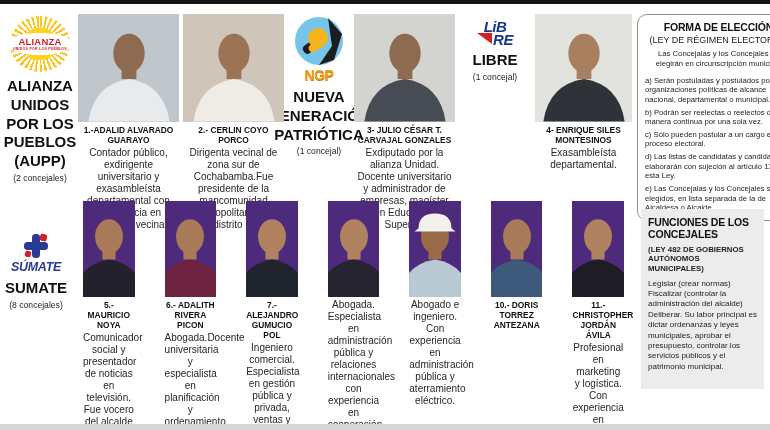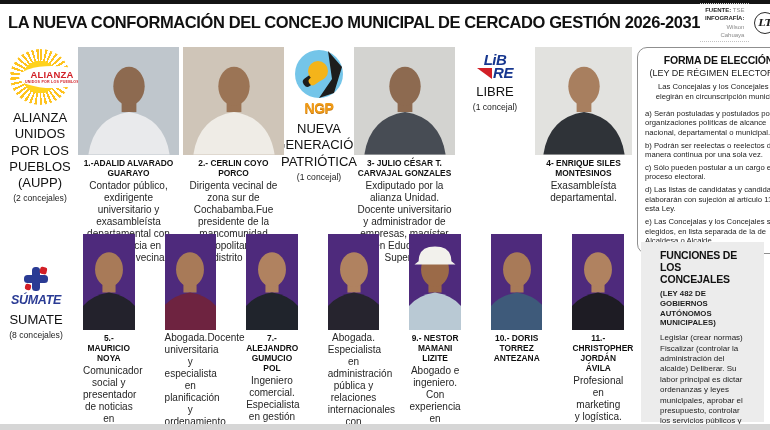--- a/index.html
+++ b/index.html
@@ -13,42 +13,42 @@
   .credits{text-align:right;font-size:6px;line-height:1.35;color:#8a8a8a;border-top:1px dotted #c2c2c2;border-bottom:1px dotted #c2c2c2;padding:2px 5px;margin-right:5px}
   .credits b{color:#1d1d1d;font-weight:800}
   .lt-badge{width:22px;height:22px;border:1.6px solid #2b2b2b;border-radius:50%;display:flex;align-items:center;justify-content:center;font-family:"DejaVu Serif",serif;font-style:italic;font-weight:700;font-size:10px;color:#1c1c1c;background:#fff;flex:0 0 auto}
   
   .row{display:flex;align-items:flex-start;padding:0 4px}
   .row1{margin-top:2px;height:194px}
   .row2{margin-top:1px;height:190px}
   .cell{margin:8px 2px;flex:0 0 auto;display:flex;flex-direction:column;min-width:0}
   
   .party{align-items:center;text-align:center}
-  .party-name{font-weight:400;font-size:13px;line-height:1.25;margin-top:5px}
+  .party-name{font-weight:700;font-size:15px;line-height:1.25;margin-top:5px}
   .party-seats{font-size:8.6px;margin-top:2px;color:#1c1c1c}
   .col-aupp{width:68px}
   .col-ngp{width:62px;padding-top:2px}
   .col-libre{width:72px;padding-top:6px}
   .col-sumate{width:60px;padding-top:24px}
   
   .alianza-logo{position:relative;width:66px;height:56px;margin-top:2px}
   .alianza-sun{position:absolute;left:3px;top:0;width:60px;height:56px;border-radius:50%;
     background:
       radial-gradient(closest-side,#ffd21e 0 58%,rgba(255,210,30,0) 59%),
       repeating-conic-gradient(#ffc31e 0deg 5deg,rgba(255,255,255,0) 5deg 11deg)}
-  .alianza-band{position:absolute;left:12px;top:17px;width:66px;height:22px;background:#fff;border-radius:50%;display:flex;flex-direction:column;align-items:center;justify-content:center}
+  .alianza-band{position:absolute;left:0;top:17px;width:66px;height:22px;background:#fff;border-radius:50%;display:flex;flex-direction:column;align-items:center;justify-content:center}
   .alianza-word{color:#d21f26;font-weight:800;font-size:9.5px;letter-spacing:.2px;line-height:1}
   .alianza-tiny{color:#d21f26;font-weight:700;font-size:3.6px;letter-spacing:.2px;margin-top:1px}
   
   .ngp-logo{width:50px;height:50px}
   .ngp-word{font-weight:800;font-size:14px;color:#f09b17;letter-spacing:-.5px;margin-top:1px;text-shadow:0 .5px 0 #c87a10}
   
   .libre-logo{display:flex;flex-direction:column;align-items:center;line-height:.9}
   .libre-l1{color:#16368f;font-weight:800;font-style:italic;font-size:15px;letter-spacing:-.5px}
-  .libre-l2{display:flex;align-items:flex-end;margin-top:-1px}
+  .libre-l2{display:flex;align-items:flex-start;margin-top:-1px}
   .libre-arrow{width:0;height:0;border-top:11px solid #d21f26;border-left:15px solid transparent;margin-right:1px}
   .libre-re{color:#16368f;font-weight:800;font-style:italic;font-size:15px;letter-spacing:-.5px}
   
   .sumate-logo{display:flex;flex-direction:column;align-items:center}
   .sumate-word{color:#2a3b94;font-weight:800;font-style:italic;font-size:12.5px;letter-spacing:-.3px;margin-top:1px}
   
   .councilor{flex:0 0 auto}
   .c1,.c2,.c3{width:101px}
   .c4{width:97px}
   .row2 .councilor{flex:1 1 0;margin:0 15px}
@@ -70,40 +70,32 @@
   .c8 .photo .head{fill:#b08260}  .c8 .photo .body{fill:#26242e}
   .c9 .photo .head{fill:#9b6a48}  .c9 .photo .body{fill:#b9c9d4}
   .c10 .photo .head{fill:#a87a58} .c10 .photo .body{fill:#3e5a7a}
   .c11 .photo .head{fill:#b08260} .c11 .photo .body{fill:#1e1c24}
   
   .panel-forma{width:163px;margin-left:3px;border:1.5px solid #8f8f8f;border-radius:10px;padding:6px 7px 7px 7px;font-size:7.7px;line-height:1.25;background:#fff}
   .p-title{font-weight:800;font-size:10.5px;text-align:center;letter-spacing:-.2px}
   .p-sub{font-size:9px;text-align:center;margin-top:1px;margin-bottom:3px;color:#1a1a1a}
   .p-intro{text-align:center;margin-bottom:4px;color:#222}
   .p-item{margin-top:3px;color:#222}
-  .panel-funciones{width:123px;margin-left:2px;background:#ececec;padding:8px 19px;height:180px}
+  .panel-funciones{width:123px;margin-left:2px;background:#ececec;padding:8px 7px;height:180px}
   .pf-title{font-weight:800;font-size:10.5px;line-height:1.12;letter-spacing:-.2px}
   .pf-sub{font-size:7.8px;font-weight:700;margin-top:4px;line-height:1.25;color:#1c1c1c}
   .pf-body{font-size:8px;margin-top:5px;line-height:1.3;color:#222}
   .bottom-strip{position:absolute;left:0;right:0;bottom:0;height:6px;background:#d6d6d6}
 </style>
 </head>
 <body>
 
 <div class="page">
   <div class="topbar"></div>
 
-  <div class="header">
-    <div class="title">LA NUEVA CONFORMACIÓN DEL CONCEJO MUNICIPAL DE CERCADO GESTIÓN 2026-2031</div>
-    <div class="credits">
-      <div><b>FUENTE:</b><span> TSE</span></div>
-      <div><b>INFOGRAFÍA:</b><span> Wilson Cahuaya</span></div>
-    </div>
-    <div class="lt-badge">LT</div>
-  </div>
 
   <div class="row row1">
 
     <div class="cell party col-aupp">
       <div class="alianza-logo">
         <div class="alianza-sun"></div>
         <div class="alianza-band">
           <span class="alianza-word">ALIANZA</span>
           <span class="alianza-tiny">UNIDOS POR LOS PUEBLOS</span>
         </div>
@@ -226,20 +218,21 @@
     </div>
 
     <div class="cell councilor c6">
       <div class="photo">
         <svg viewBox="0 0 100 110">
           <rect class="head" x="42" y="48" width="16" height="16"></rect>
           <ellipse class="head" cx="50" cy="36" rx="17" ry="21"></ellipse>
           <path class="body" d="M6 110 Q12 70 50 64 Q88 70 94 110 Z"></path>
         </svg>
       </div>
+      <div class="c-name">6.- ADALITH RIVERA PICON</div>
       <div class="c-desc">Abogada.Docente universitaria y especialista en planificación y ordenamiento territorial.</div>
     </div>
 
     <div class="cell councilor c7">
       <div class="photo">
         <svg viewBox="0 0 100 110">
           <rect class="head" x="42" y="48" width="16" height="16"></rect>
           <ellipse class="head" cx="50" cy="36" rx="17" ry="21"></ellipse>
           <path class="body" d="M6 110 Q12 70 50 64 Q88 70 94 110 Z"></path>
         </svg>
@@ -261,21 +254,20 @@
 
     <div class="cell councilor c9">
       <div class="photo">
         <svg viewBox="0 0 100 110">
           <rect class="head" x="42" y="48" width="16" height="16"></rect>
           <ellipse class="head" cx="50" cy="36" rx="17" ry="21"></ellipse>
           <path class="body" d="M6 110 Q12 70 50 64 Q88 70 94 110 Z"></path>
           <path d="M30 26 Q30 8 50 8 Q70 8 70 26 L75 30 L25 30 Z" fill="#f2f1ec"></path>
         </svg>
       </div>
-      <div class="c-name">9.- NESTOR MAMANI LIZITE</div>
       <div class="c-desc">Abogado e ingeniero. Con experiencia en administración pública y aterramiento eléctrico.</div>
     </div>
 
     <div class="cell councilor c10">
       <div class="photo">
         <svg viewBox="0 0 100 110">
           <rect class="head" x="42" y="48" width="16" height="16"></rect>
           <ellipse class="head" cx="50" cy="36" rx="17" ry="21"></ellipse>
           <path class="body" d="M6 110 Q12 70 50 64 Q88 70 94 110 Z"></path>
         </svg>

